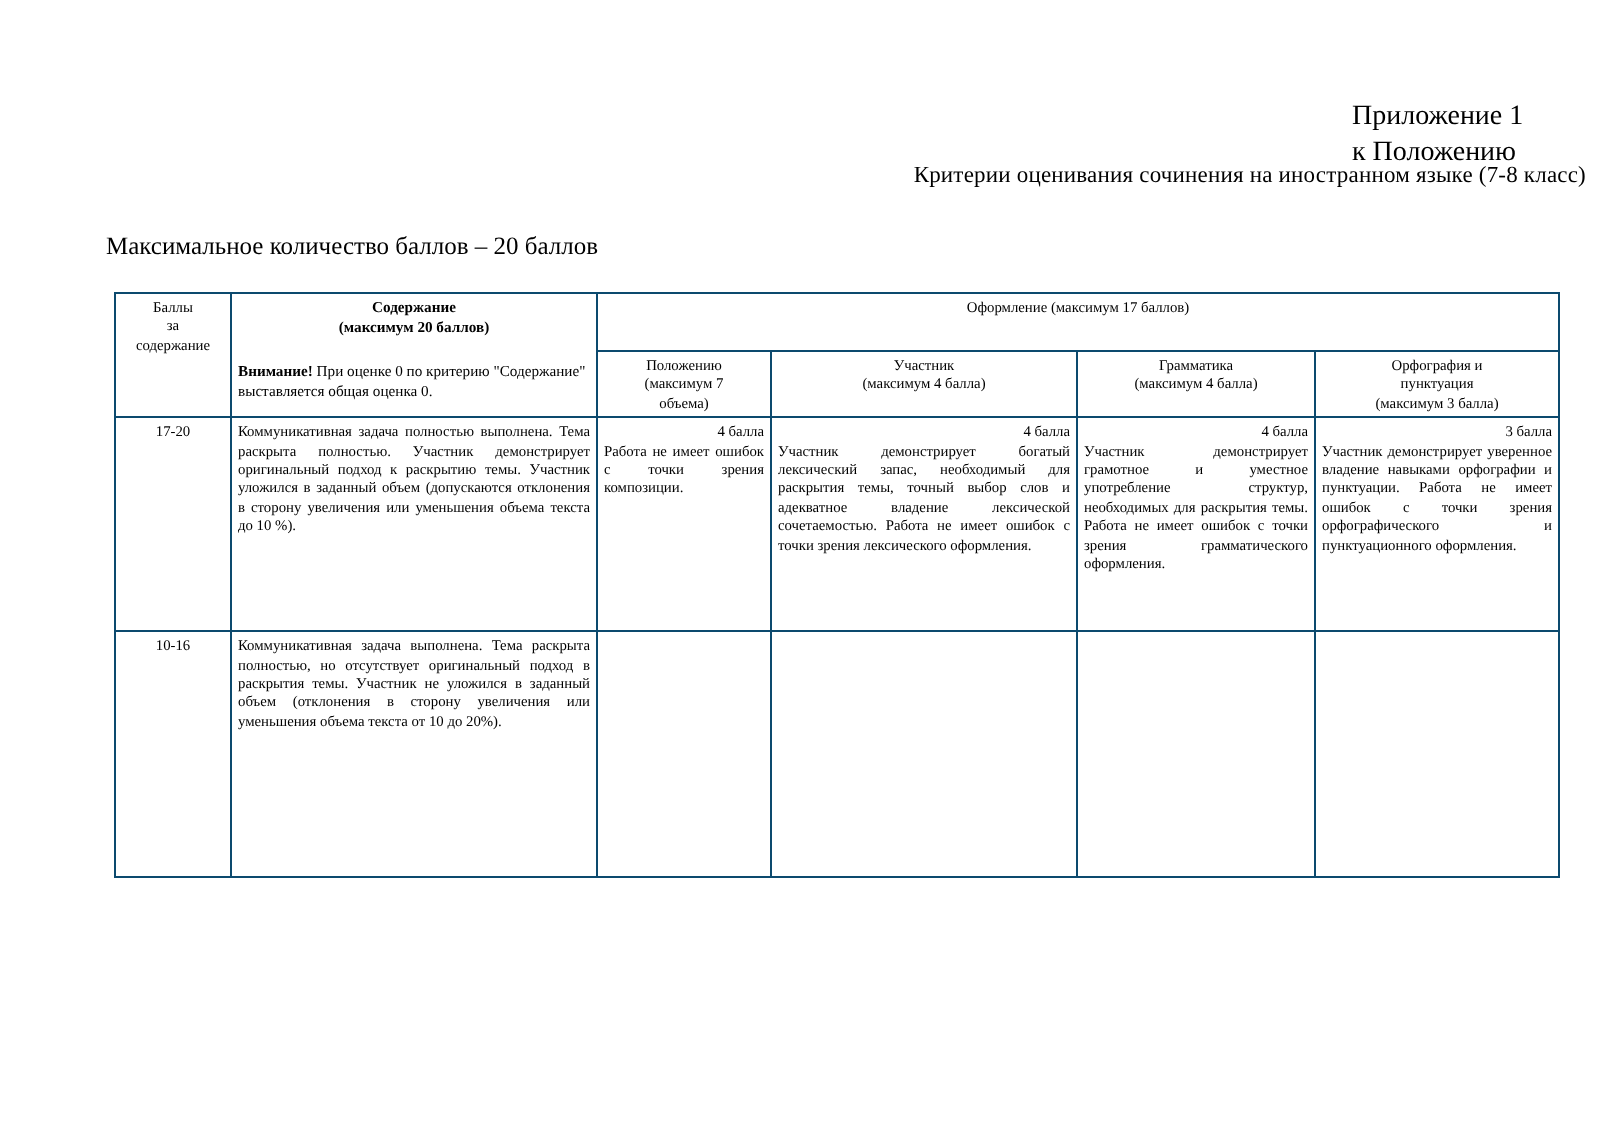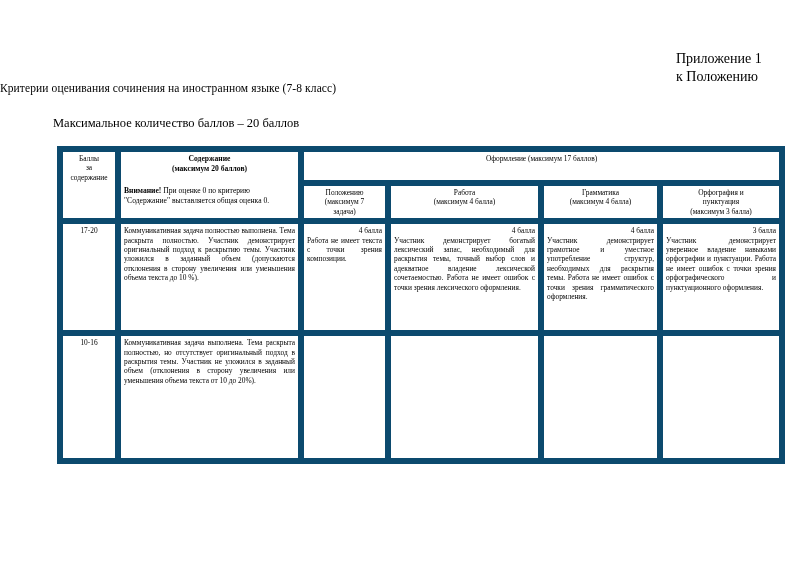--- a/index.html
+++ b/index.html
@@ -25,21 +25,21 @@
     line-height: 1.32;
     white-space: nowrap;
   }
 
   
   .doc-title {
     position: absolute;
     top: 82px;
     left: 0;
     width: 793px;
-    text-align: left;
+    text-align: right;
     font-size: 11.5px;
     letter-spacing: 0.1px;
   }
 
   
   .max-points {
     position: absolute;
     top: 116px;
     left: 53px;
     font-size: 12.5px;
@@ -49,21 +49,21 @@
   .criteria-table {
     position: absolute;
     top: 146px;
     left: 57px;
     width: 722px;
     border-collapse: collapse;
     table-layout: fixed;
   }
   .criteria-table td,
   .criteria-table th {
-    border: 6px solid #0c4a6e;
+    border: 1px solid #0c4a6e;
     vertical-align: top;
     padding: 2px 3px 2px 3px;
     font-size: 7.4px;
     line-height: 1.27;
     font-weight: normal;
   }
 
   
   .col-score   { width: 58px;  }
   .col-content { width: 183px; }
@@ -170,44 +170,44 @@
           <div>(максимум 20 баллов)</div>
         </div>
         <div class="hc-note"><b>Внимание!</b><span> При оценке 0 по критерию "Содержание" выставляется общая оценка 0.</span></div>
       </td>
       <td class="hdr-design" colspan="4">Оформление (максимум 17 баллов)</td>
     </tr>
     <tr>
       <td class="hdr">
         <div>Положению</div>
         <div>(максимум 7</div>
-        <div>задача)</div>
-      </td>
-      <td class="hdr">
-        <div>Работа</div>
+        <div>объема)</div>
+      </td>
+      <td class="hdr">
+        <div>Участник</div>
         <div>(максимум 4  балла)</div>
       </td>
       <td class="hdr">
         <div>Грамматика</div>
         <div>(максимум 4  балла)</div>
       </td>
       <td class="hdr">
         <div>Орфография и</div>
         <div>пунктуация</div>
         <div>(максимум 3  балла)</div>
       </td>
     </tr>
   </thead>
   <tbody>
     <tr class="row1">
       <td class="score-cell">17-20</td>
       <td class="just">Коммуникативная задача полностью выполнена. Тема раскрыта полностью. Участник демонстрирует оригинальный подход к раскрытию темы. Участник уложился в заданный объем (допускаются отклонения в сторону увеличения или уменьшения объема текста до 10 %).</td>
       <td>
         <span class="cell-lead">4 балла</span>
-        <span class="just" style="display:block">Работа не имеет текста с точки зрения композиции.</span>
+        <span class="just" style="display:block">Работа не имеет ошибок с точки зрения композиции.</span>
       </td>
       <td>
         <span class="cell-lead">4 балла</span>
         <span class="just" style="display:block">Участник демонстрирует богатый лексический запас, необходимый для раскрытия темы, точный выбор слов и адекватное владение лексической сочетаемостью. Работа не имеет ошибок с точки зрения лексического оформления.</span>
       </td>
       <td>
         <span class="cell-lead">4 балла</span>
         <span class="just" style="display:block">Участник демонстрирует грамотное и уместное употребление структур, необходимых для раскрытия темы. Работа не имеет ошибок с точки зрения грамматического оформления.</span>
       </td>
       <td>

